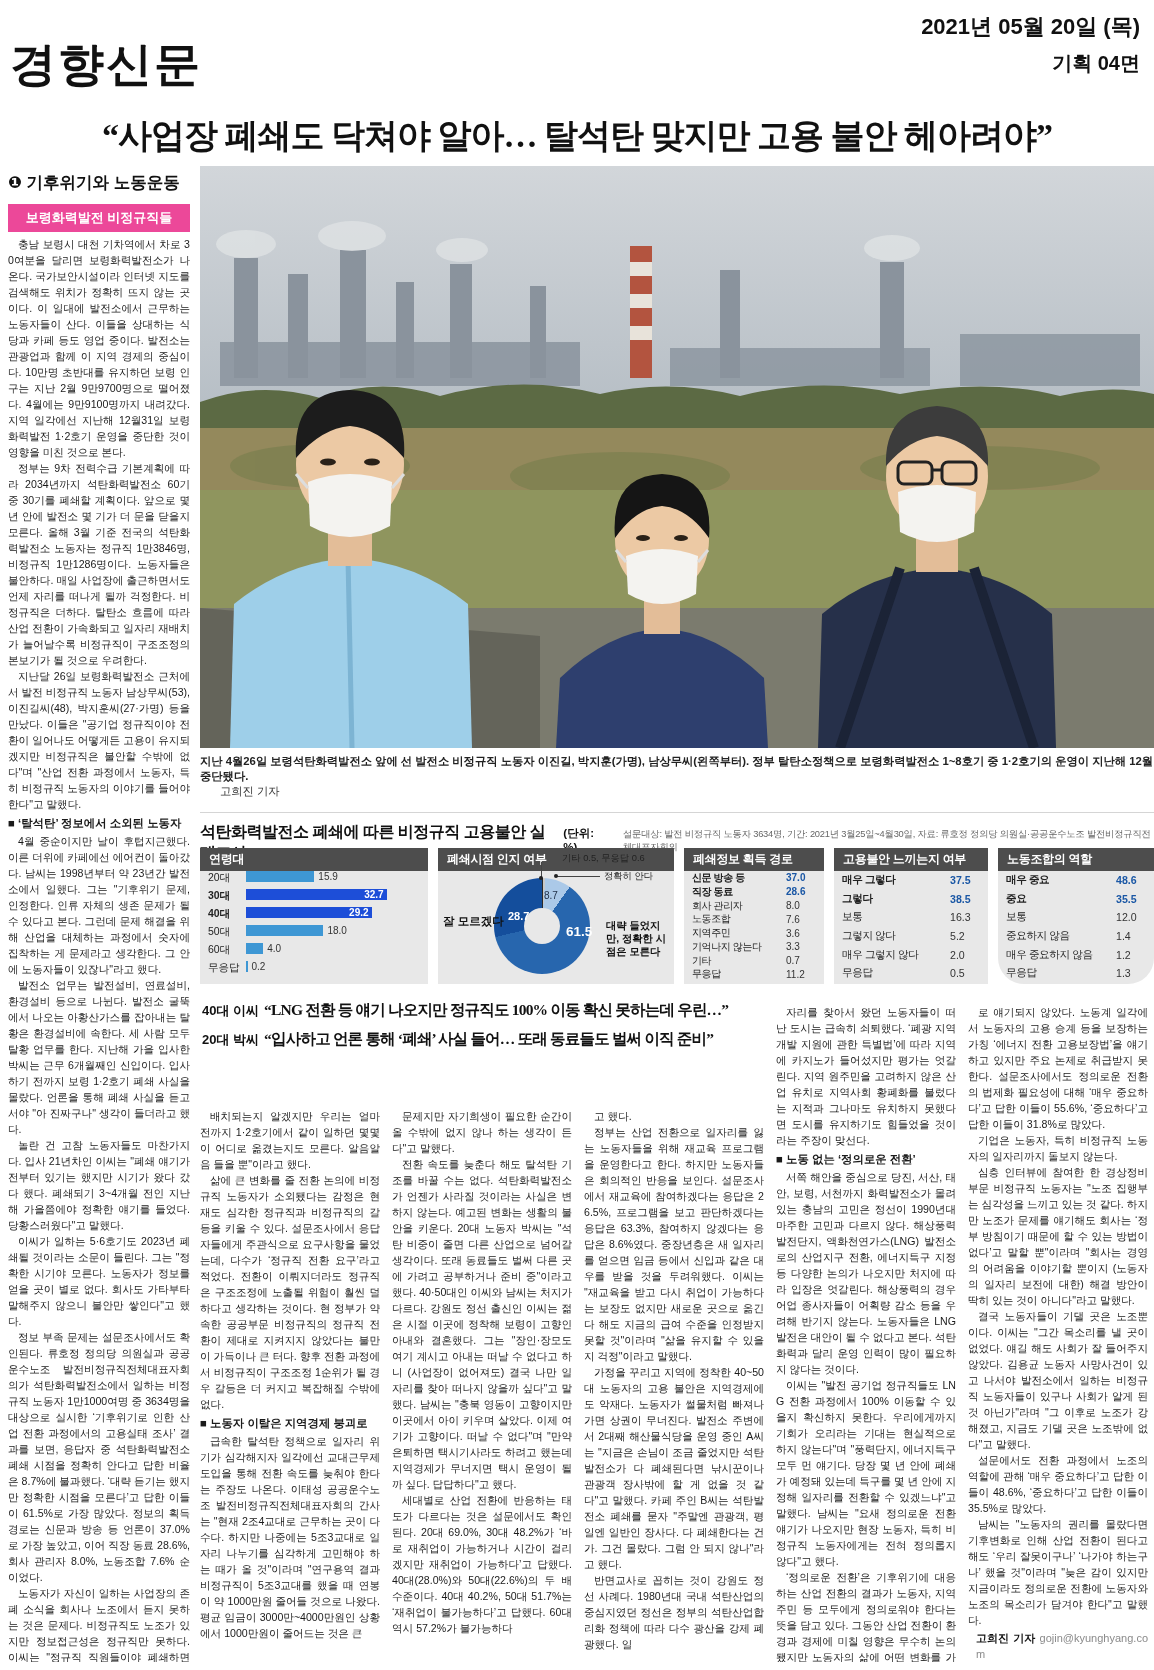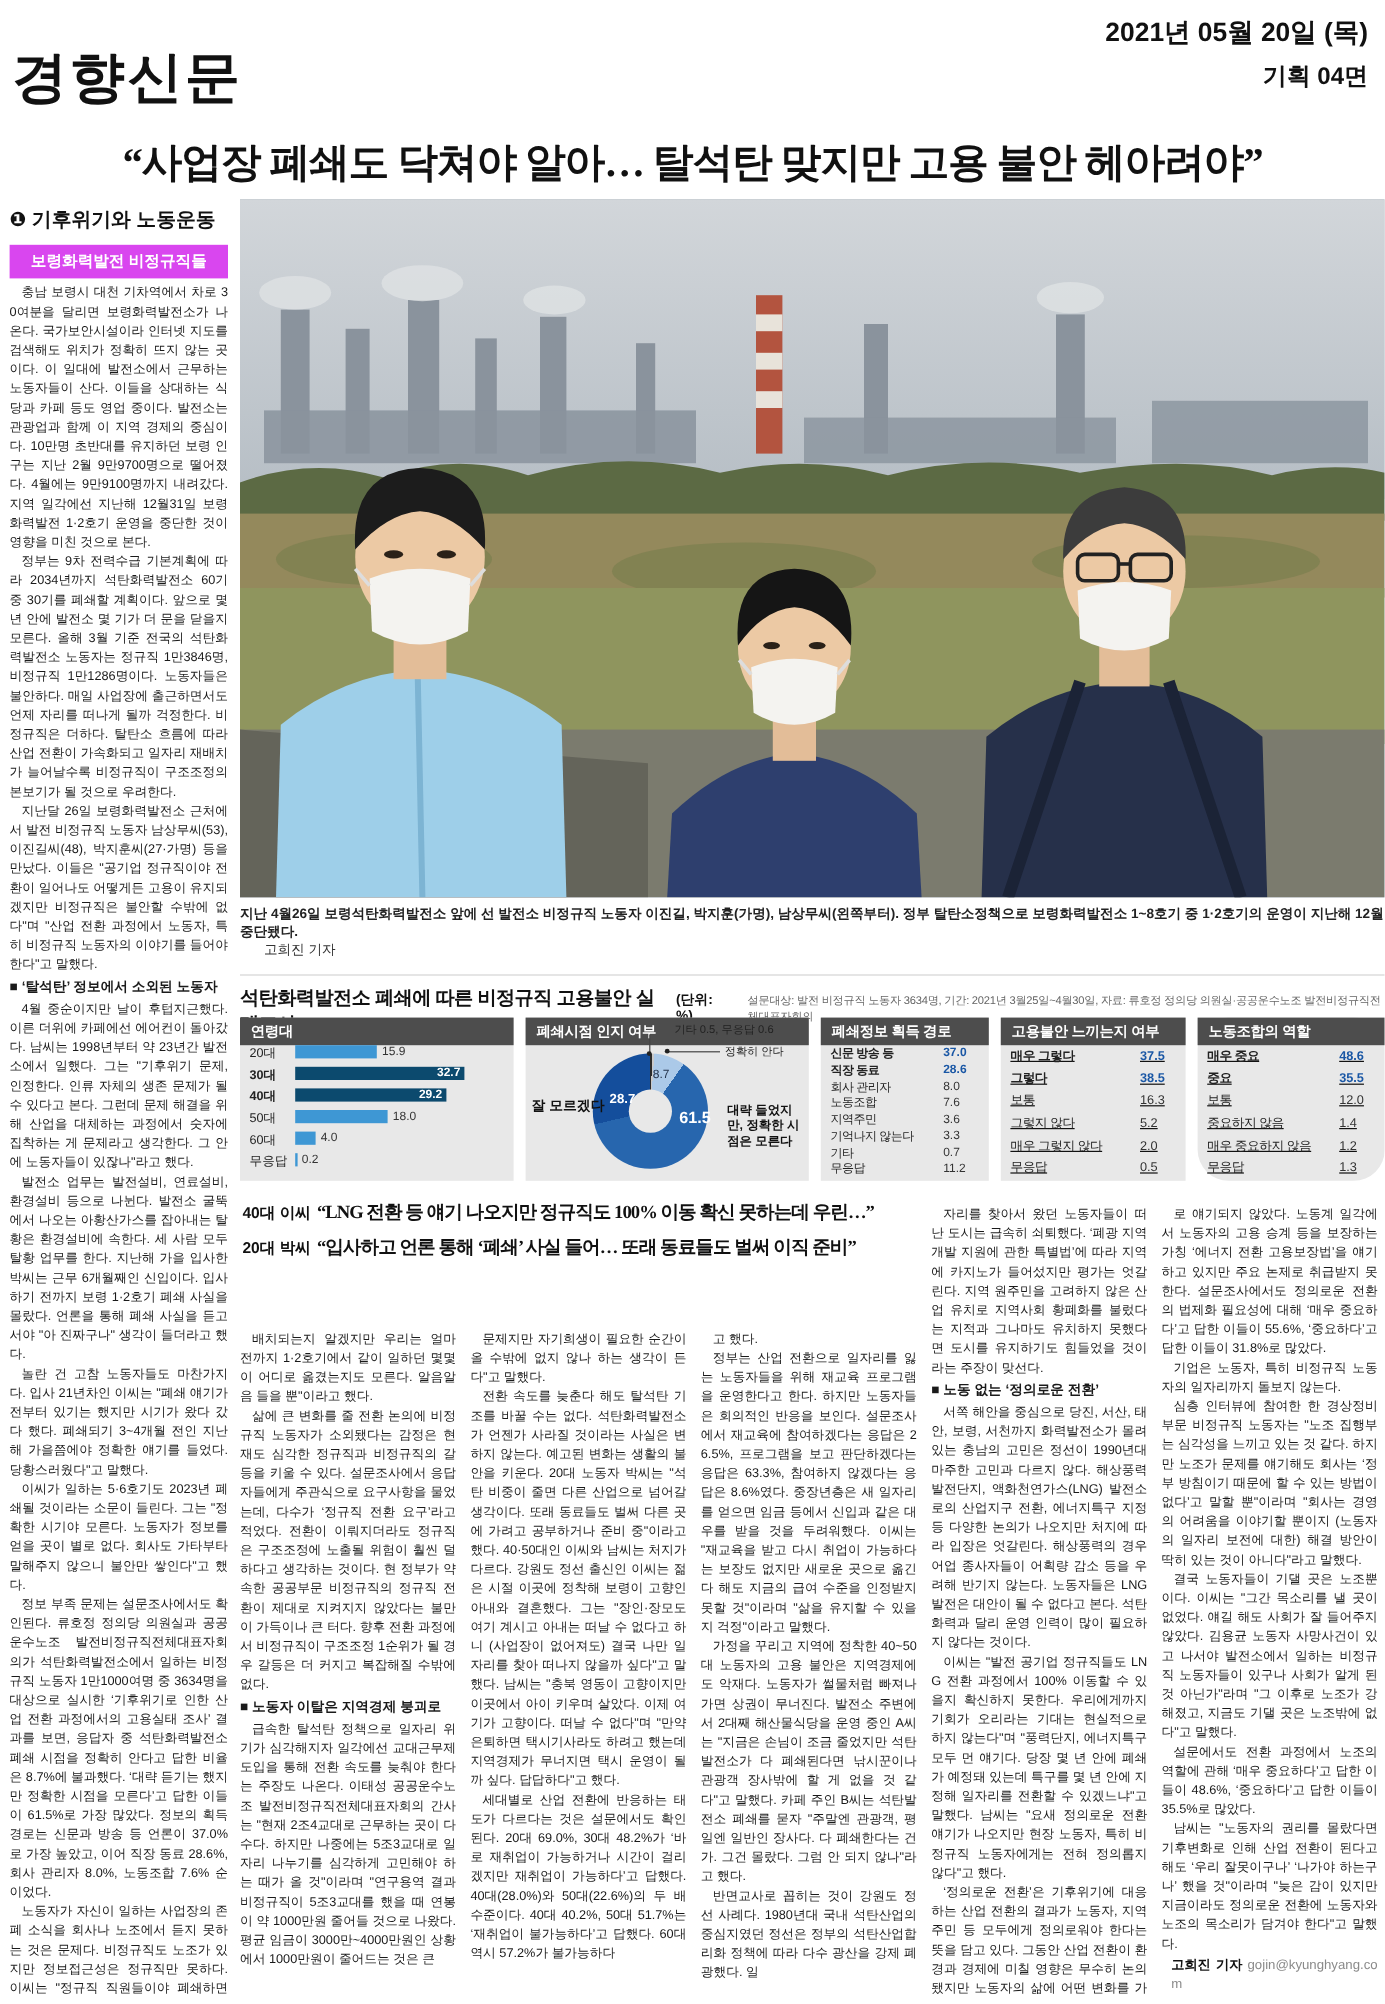--- a/index.html
+++ b/index.html
@@ -9,21 +9,21 @@
   .masthead{position:absolute;left:10px;top:34px;font-size:46px;font-weight:900;letter-spacing:2px;
             font-family:"Liberation Serif","DejaVu Serif",serif;}
   .dateline{position:absolute;right:14px;top:12px;text-align:right;}
   .date-txt{font-size:22px;font-weight:600;}
   .page-no{font-size:20px;font-weight:600;margin-top:8px;}
   .headline{position:absolute;left:0;right:0;top:90px;text-align:center;font-size:34px;font-weight:bold;
             font-family:"Liberation Serif","DejaVu Serif",serif;letter-spacing:-1px;white-space:nowrap;}
   
   .kicker{position:absolute;left:8px;top:168px;width:182px;}
   .kicker-series{font-size:16.5px;font-weight:bold;padding:4px 0 10px;}
-  .kicker-tag{background:#d946ef;color:#fff;font-size:13px;font-weight:bold;text-align:center;padding:5px 2px;}
+  .kicker-tag{background:#ec4899;color:#fff;font-size:13px;font-weight:bold;text-align:center;padding:5px 2px;}
   
   .col{position:absolute;width:182px;font-size:10.6px;line-height:16px;text-align:justify;
        overflow:hidden;word-break:break-all;color:#1a1a1a;}
   .col .para{margin:0;text-indent:10px;}
   .col .subhead{margin:3px 0 2px;font-size:11.4px;font-weight:bold;text-indent:0;}
   .col1{left:8px;top:236px;height:1426px;}
   .col2{left:200px;top:1108px;width:180px;height:554px;}
   .col3{left:392px;top:1108px;width:180px;height:554px;}
   .col4{left:584px;top:1108px;width:180px;height:554px;}
   .col5{left:776px;top:1004px;width:180px;height:658px;}
@@ -45,21 +45,21 @@
   .panels{position:absolute;left:200px;top:848px;width:954px;height:136px;display:flex;gap:10px;}
   .panel{background:#e8e8e8;position:relative;flex:none;}
   .panel-h{background:#4d4d4d;color:#fff;font-weight:bold;font-size:12px;padding:3px 9px;letter-spacing:-0.3px;}
   
   .p-age{width:228px;}
   .brow{display:flex;align-items:flex-start;padding:0 8px;height:18px;}
   .blab{flex:none;width:38px;font-size:10.5px;color:#222;}
   .blab.hl{font-weight:bold;}
   .bwrap{position:relative;display:flex;align-items:center;flex:1;}
   .bfill{height:11px;background:#3e97d4;position:relative;}
-  .bfill.dark{background:#0c4a6e;}
+  .bfill.dark{background:#1d4ed8;}
   .bval{font-size:10px;color:#333;margin-left:4px;}
   .bval.in{position:absolute;right:3px;top:0;line-height:11px;color:#fff;font-weight:bold;margin:0;}
   
   .p-pie{width:236px;}
   .donut{position:absolute;left:56px;top:30px;width:96px;height:96px;border-radius:50%;}
   .hole{position:absolute;left:86px;top:60px;width:36px;height:36px;border-radius:50%;background:#e8e8e8;}
   .pie-lbl-left{position:absolute;left:5px;top:66px;font-size:11.5px;font-weight:bold;}
   .pie-v-left{position:absolute;left:70px;top:62px;font-size:11px;font-weight:bold;color:#fff;}
   .pie-v-mid{position:absolute;left:106px;top:42px;font-size:10px;color:#23324a;}
   .pie-v-right{position:absolute;left:128px;top:76px;font-size:13.5px;font-weight:bold;color:#fff;}
@@ -69,21 +69,21 @@
   .pl1{position:absolute;left:103px;top:14px;height:16px;border-left:1px solid #444;}
   .pl2{position:absolute;left:118px;top:28px;width:44px;border-top:1px solid #444;}
   .pdot1{position:absolute;left:101px;top:28px;width:4px;height:4px;border-radius:50%;background:#222;}
   .pdot2{position:absolute;left:116px;top:26px;width:4px;height:4px;border-radius:50%;background:#222;}
   
   .p-src{width:140px;}
   .p-anx{width:154px;}
   .p-uni{width:156px;border-radius:26px;}
   .trow{display:flex;justify-content:space-between;align-items:center;padding:0 8px;}
   .p-src .trow{height:13.8px;font-size:10px;}
-  .p-anx .trow,.p-uni .trow{height:18.6px;font-size:10.6px;text-decoration:underline;}
+  .p-anx .trow,.p-uni .trow{height:18.6px;font-size:10.6px;}
   .tlab{color:#222;letter-spacing:-0.4px;}
   .tval{color:#333;flex:none;width:30px;text-align:left;margin-left:4px;}
   .trow.hl .tlab{font-weight:bold;}
   .trow.hl .tval{font-weight:bold;color:#1a57a5;}
   
   .quotes{position:absolute;left:202px;top:1000px;width:576px;height:102px;overflow:hidden;}
   .quote-line{display:flex;align-items:baseline;margin-bottom:8px;white-space:nowrap;}
   .quote-speaker{font-size:13px;font-weight:bold;flex:none;margin-right:5px;}
   .quote-text{font-size:15.5px;font-weight:bold;font-family:"Liberation Serif","DejaVu Serif",serif;letter-spacing:-0.8px;}
 </style>

